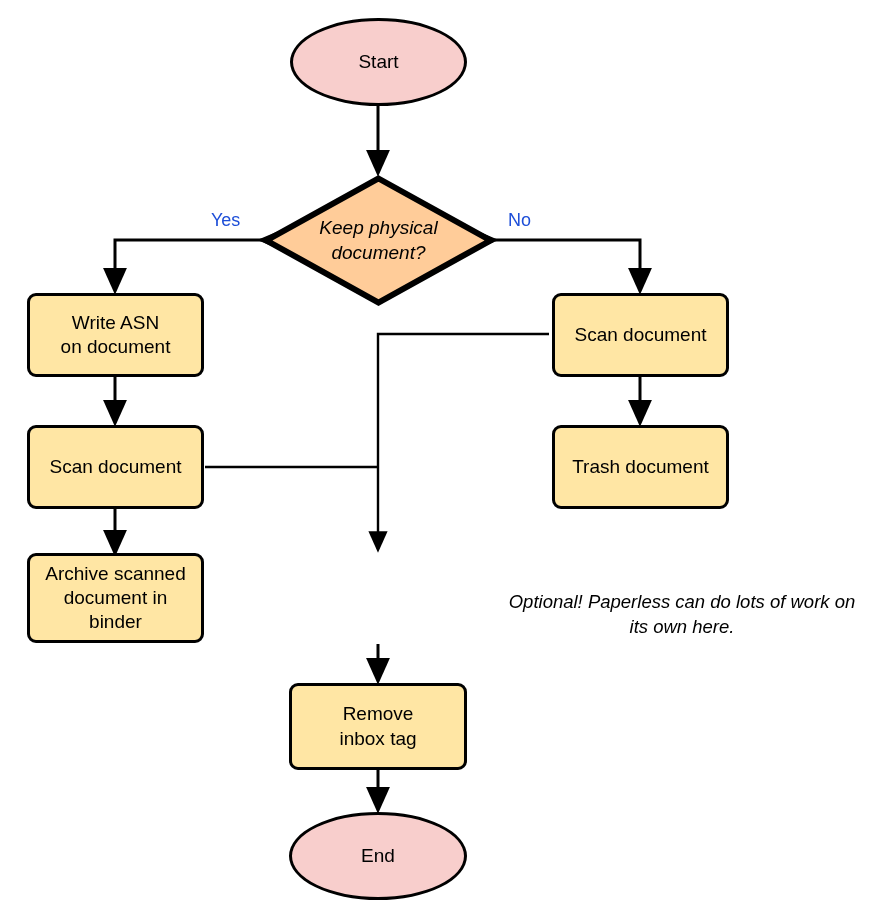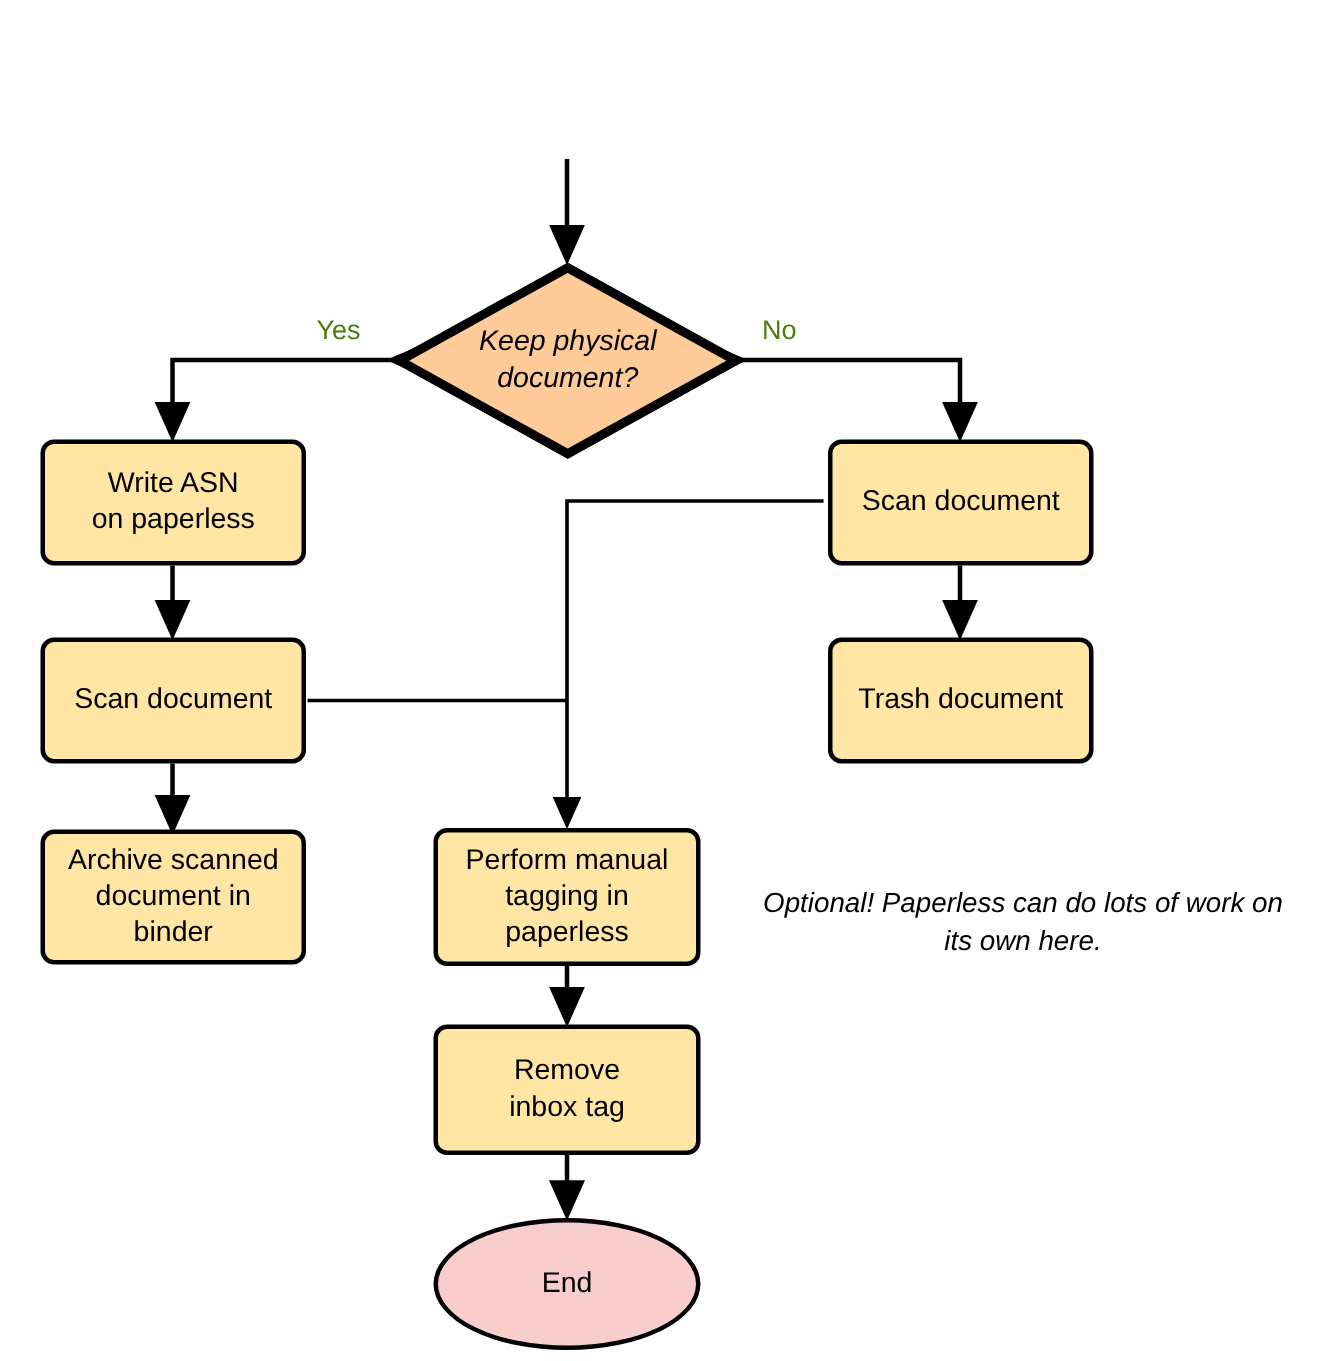--- a/index.html
+++ b/index.html
@@ -62,21 +62,21 @@
     width: 100%;
     height: 100%;
   }
   .decision-label {
     position: relative;
     z-index: 2;
   }
   .edge-label {
     position: absolute;
     font-size: 18px;
-    color: #4d7c0f;
+    color: #1d4ed8;
     background: transparent;
     z-index: 4;
     white-space: nowrap;
   }
   .annotation {
     position: absolute;
     font-size: 18.5px;
     font-style: italic;
     color: #000000;
     line-height: 1.33;
@@ -113,57 +113,55 @@
 
     <path d="M549,334 L378,334 L378,549" fill="none" stroke="#000000" stroke-width="2.4" marker-end="url(#arrow)"></path>
 
     <path d="M205,467 L378,467" fill="none" stroke="#000000" stroke-width="2.4"></path>
 
     <path d="M378,644 L378,680" fill="none" stroke="#000000" stroke-width="3" marker-end="url(#arrow)"></path>
 
     <path d="M378,770 L378,809" fill="none" stroke="#000000" stroke-width="3" marker-end="url(#arrow)"></path>
   </svg>
 
+  <div class="node node-terminator" style="left:290px; top:18px; width:177px; height:88px;">
+    <span>Start</span>
+  </div>
 
   <div class="node node-decision" style="left:263px; top:175px; width:231px; height:131px;">
     <svg class="decision-shape" viewBox="0 0 231 131" preserveAspectRatio="none" xmlns="http://www.w3.org/2000/svg">
       <polygon points="115.5,3.5 227.5,65.5 115.5,127.5 3.5,65.5" fill="#ffcc99" stroke="#000000" stroke-width="6" stroke-linejoin="miter" vector-effect="non-scaling-stroke"></polygon>
     </svg>
     <span class="decision-label">Keep physical
 document?</span>
   </div>
 
   <div class="node node-process" style="left:27px; top:293px; width:177px; height:84px;">
     <span>Write ASN
-on paperless</span>
+on document</span>
   </div>
 
   <div class="node node-process" style="left:27px; top:425px; width:177px; height:84px;">
     <span>Scan document</span>
   </div>
 
   <div class="node node-process" style="left:27px; top:553px; width:177px; height:90px;">
     <span>Archive scanned
 document in
 binder</span>
   </div>
 
   <div class="node node-process" style="left:552px; top:293px; width:177px; height:84px;">
     <span>Scan document</span>
   </div>
 
   <div class="node node-process" style="left:552px; top:425px; width:177px; height:84px;">
     <span>Trash document</span>
   </div>
 
-  <div class="node node-process" style="left:289px; top:552px; width:178px; height:92px;">
-    <span>Perform manual
-tagging in
-paperless</span>
-  </div>
 
   <div class="node node-process" style="left:289px; top:683px; width:178px; height:87px;">
     <span>Remove
 inbox tag</span>
   </div>
 
   <div class="node node-terminator" style="left:289px; top:812px; width:178px; height:88px;align-items:center;">
     <span>End</span>
   </div>
 

